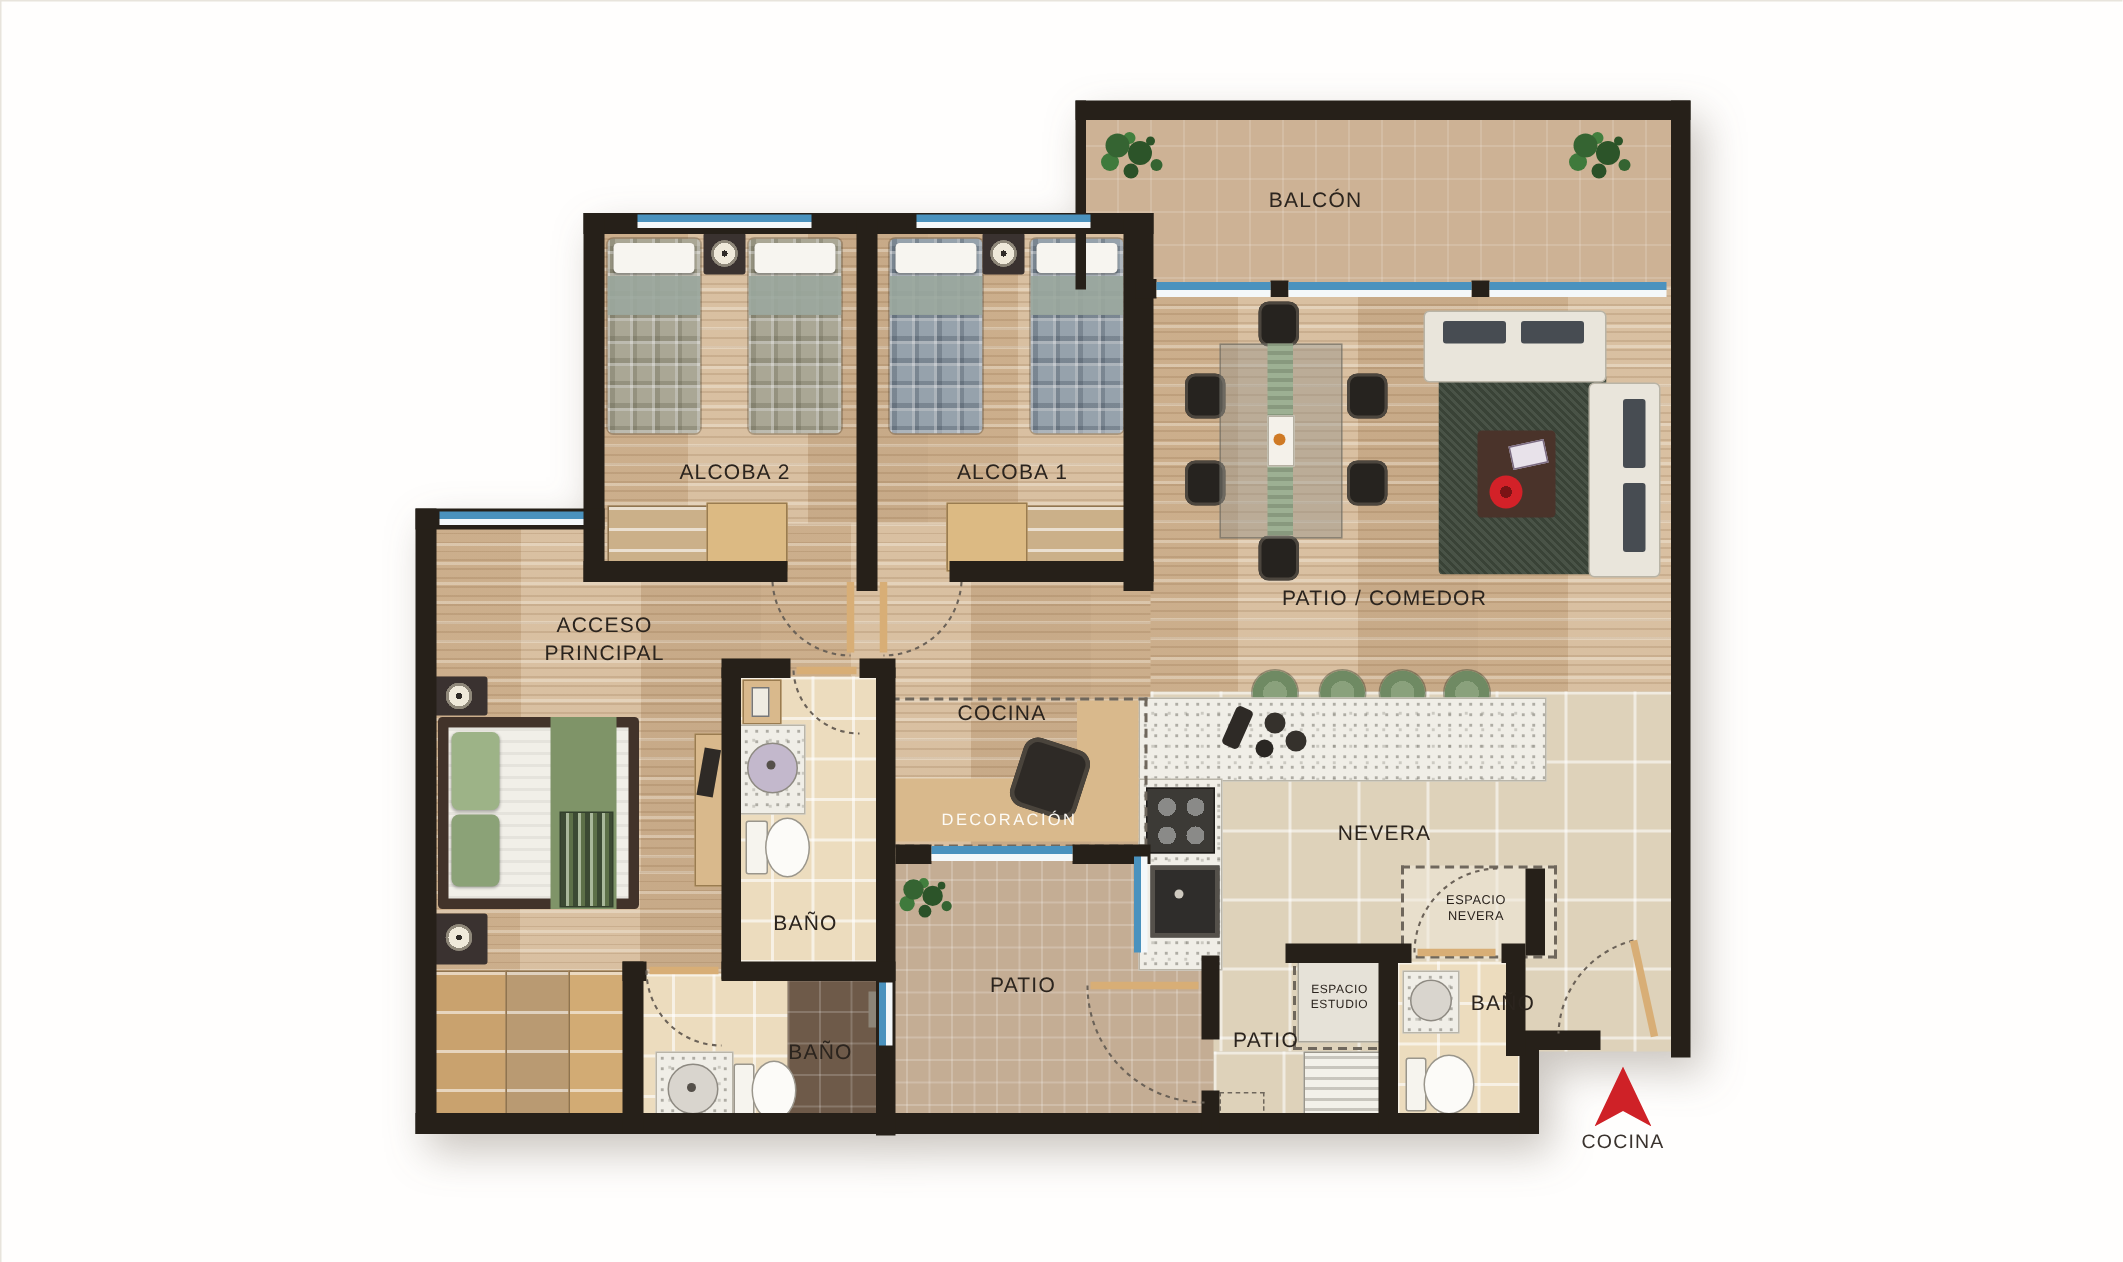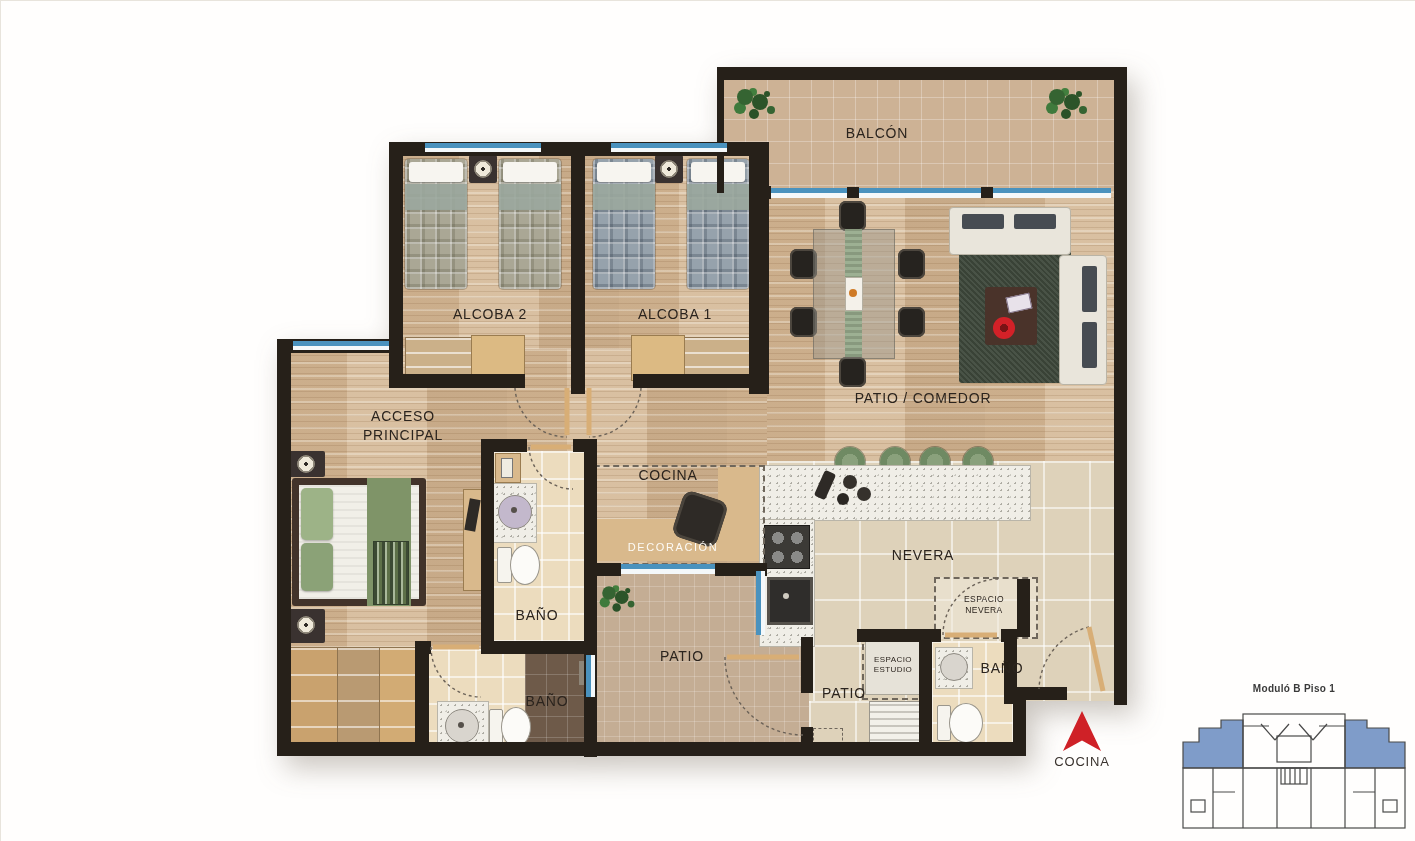--- a/index.html
+++ b/index.html
@@ -304,34 +304,13 @@
   </div>
   <div class="lbl small" style="left:892px;top:664px;font-size:8px;">
     <span>ESPACIO</span><br>
     <span>ESTUDIO</span>
   </div>
  </div>
 
  <div class="arrow-up" style="left:1062px;top:710px;width:38px;height:40px;"></div>
  <div class="lbl" style="left:1081px;top:760px;font-size:13px;color:#3a332e;">COCINA</div>
 
- <div class="abs" style="left:1178px;top:682px;width:230px;height:152px;">
-   <div style="text-align:center;font-size:10px;font-weight:bold;color:#3a3a3a;letter-spacing:.3px;">Moduló B Piso 1</div>
-   <svg width="230" height="136" viewBox="0 0 230 136" style="display:block;margin-top:2px;">
-     <g stroke="#4a4a4a" stroke-width="1.2" fill="none">
-       <path d="M4 46 H20 V32 H42 V24 H64 V72 H4 Z" fill="#7f9cc9"></path>
-       <path d="M226 46 H210 V32 H188 V24 H166 V72 H226 Z" fill="#7f9cc9"></path>
-       <rect x="64" y="18" width="102" height="54"></rect>
-       <rect x="98" y="40" width="34" height="26"></rect>
-       <path d="M64 30 H90 M140 30 H166"></path>
-       <path d="M82 28 L96 44 M110 28 L96 44"></path>
-       <path d="M148 28 L134 44 M120 28 L134 44"></path>
-       <rect x="4" y="72" width="222" height="60"></rect>
-       <path d="M34 72 V132 M64 72 V132 M98 72 V132 M132 72 V132 M166 72 V132 M196 72 V132"></path>
-       <rect x="102" y="72" width="26" height="16"></rect>
-       <path d="M106 72 V88 M111 72 V88 M116 72 V88 M121 72 V88"></path>
-       <rect x="12" y="104" width="14" height="12"></rect>
-       <rect x="204" y="104" width="14" height="12"></rect>
-       <path d="M34 96 H56 M174 96 H196"></path>
-     </g>
-   </svg>
- </div>
 </div>
 
 </body></html>

